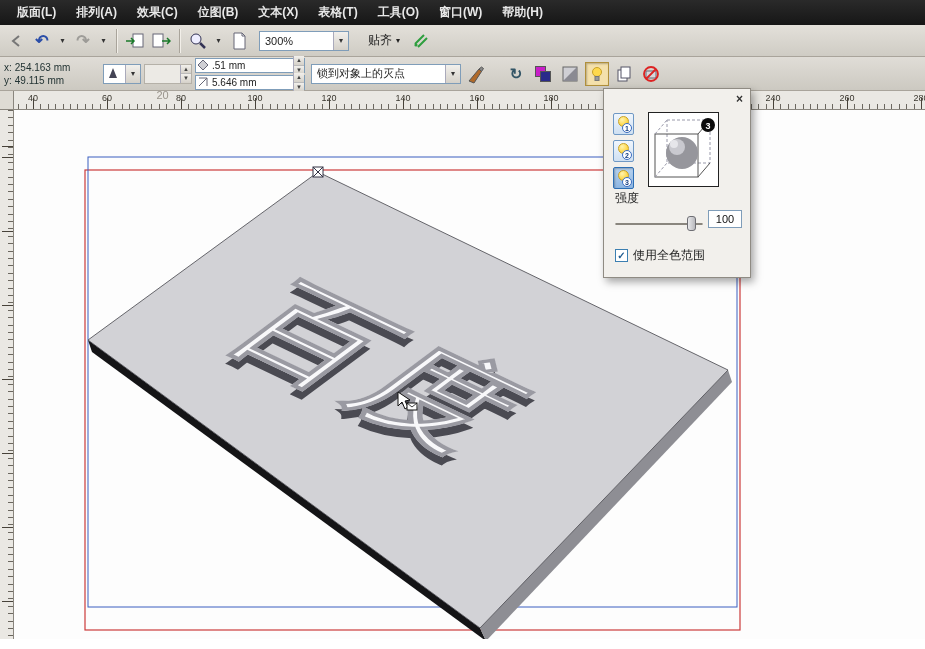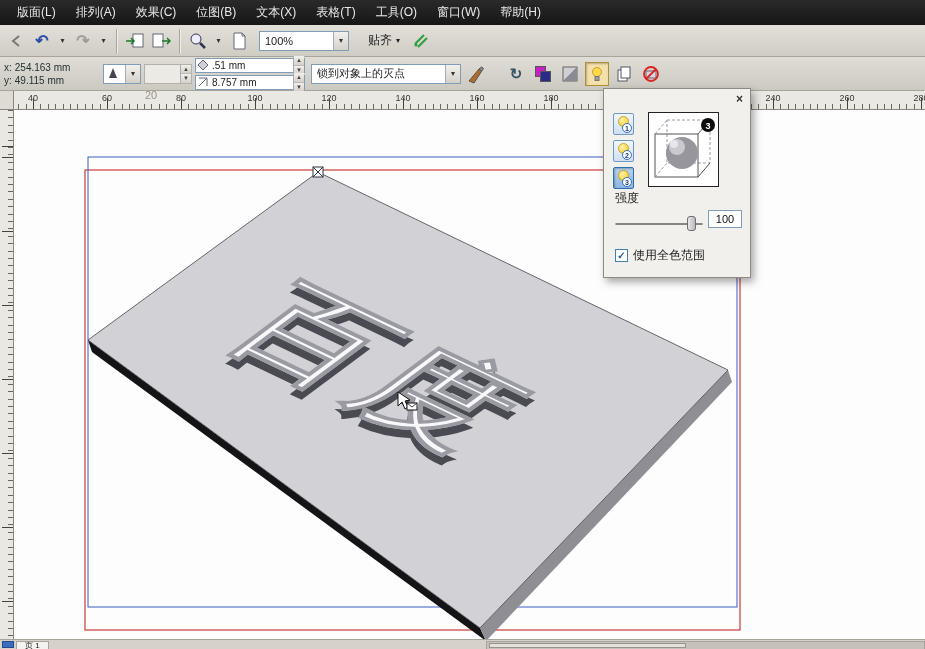--- a/index.html
+++ b/index.html
@@ -9,21 +9,21 @@
     background:#fff;font-family:"Liberation Sans",sans-serif;
     -webkit-font-smoothing:antialiased;
   }
   
   .menubar{
     position:absolute;left:0;top:0;width:925px;height:25px;
     background:linear-gradient(#2a2a2a,#161616);
     display:flex;align-items:center;padding-left:8px;gap:2px;z-index:50;
   }
   .menu-item{
-    color:#e8e8e8;font-size:12px;padding:3px 9px;cursor:default;border-radius:2px;
+    color:#e8e8e8;font-size:12px;padding:3px 9px;cursor:default;border-radius:2px;font-weight:bold;
   }
   
   .toolbar{
     position:absolute;left:0;top:25px;width:925px;height:32px;
     background:linear-gradient(#e3e0da,#cfccc4);border-bottom:1px solid #a9a49b;
     display:flex;align-items:center;padding-left:4px;gap:2px;z-index:45;
   }
   .propbar{
     position:absolute;left:0;top:57px;width:925px;height:34px;
     background:linear-gradient(#e0ddd7,#ccc9c1);border-bottom:1px solid #a9a49b;
@@ -62,21 +62,21 @@
     height:15px;background:#fff;border:1px solid #7f9db9;display:flex;align-items:center;
     font-size:10px;color:#222;width:110px;
   }
   .minifield .fico{width:14px;display:flex;justify-content:center;}
   .minifield .fval{flex:1;padding-left:2px;white-space:nowrap;}
   .stack2{display:flex;flex-direction:column;gap:2px;}
   .spinner20{
     height:20px;width:48px;background:#eceae5;border:1px solid #b5b1a8;display:flex;align-items:center;
     font-size:11px;color:#9a958c;
   }
-  .spinner20 .fval{flex:1;margin-top:42px;}
+  .spinner20 .fval{flex:1;text-align:center;margin-top:42px;}
   .ico-color{position:relative;width:16px;height:16px;}
   .ico-color .c1{position:absolute;left:0;top:0;width:11px;height:11px;background:#c81ec8;border:1px solid #555;}
   .ico-color .c2{position:absolute;right:0;bottom:0;width:11px;height:11px;background:#2a2a8a;border:1px solid #555;}
   
   .hruler{
     position:absolute;left:0;top:91px;width:925px;height:19px;background:#eae8e3;
     border-bottom:1px solid #8a867e;z-index:10;
   }
   .hruler::before{
     content:"";position:absolute;left:0;right:0;bottom:0;height:5px;
@@ -212,21 +212,21 @@
       </svg>
     </div>
     <div class="drop">▾</div>
     <div class="tbtn">
       <svg width="16" height="18">
         <path d="M3 1 h8 l3 3 v13 h-11 z" fill="#fff" stroke="#667"></path>
         <path d="M11 1 v3 h3" fill="none" stroke="#667"></path>
       </svg>
     </div>
     <div class="combo" style="width:90px;margin-left:6px;">
-      <span class="val">100%</span>
+      <span class="val">300%</span>
       <span class="cdrop">▾</span>
     </div>
     <div class="tbtn" style="margin-left:10px;gap:4px;padding:0 6px;font-size:12px;color:#222;">
       <span>贴齐</span>
       <span style="font-size:8px;">▾</span>
     </div>
     <div class="tbtn">
       <svg width="18" height="18">
         <path d="M3 12 L12 3 M6 15 L15 6" stroke="#2e9e3e" stroke-width="2" fill="none"></path>
         <circle cx="4" cy="13" r="1.6" fill="#2e9e3e"></circle>
@@ -272,21 +272,21 @@
             <span>▲</span>
             <span>▼</span>
           </span>
       </div>
       <div class="minifield">
         <span class="fico">
             <svg width="12" height="12">
               <path d="M2 10 L10 2 M2 2 h8 v8" fill="none" stroke="#667"></path>
             </svg>
           </span>
-        <span class="fval">8.757 mm</span>
+        <span class="fval">5.646 mm</span>
         <span class="spincol">
             <span>▲</span>
             <span>▼</span>
           </span>
       </div>
     </div>
     <div class="combo" style="width:150px;margin-left:3px;">
       <span class="val">锁到对象上的灭点</span>
       <span class="cdrop">▾</span>
     </div>
@@ -419,23 +419,14 @@
       <div class="track"></div>
       <div class="handle"></div>
     </div>
     <input class="intensity-input" value="100" style="">
     <div class="check-row">
       <span class="checkbox">✓</span>
       <span>使用全色范围</span>
     </div>
   </div>
 
-  <div class="statusbar">
-    <div class="nav-ico"></div>
-    <div class="page-tab">
-      <span>页 1</span>
-    </div>
-    <div class="hscroll">
-      <div class="thumb"></div>
-    </div>
-  </div>
 
 </div>
 
 </body></html>

